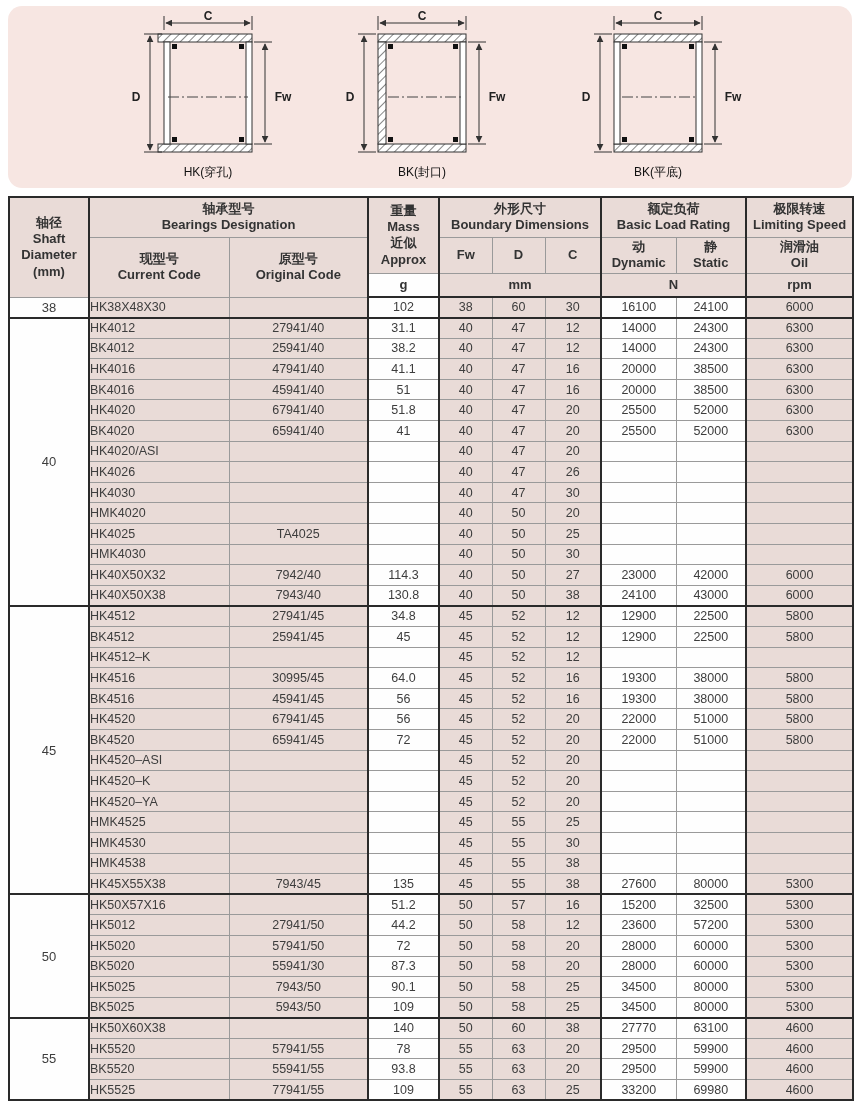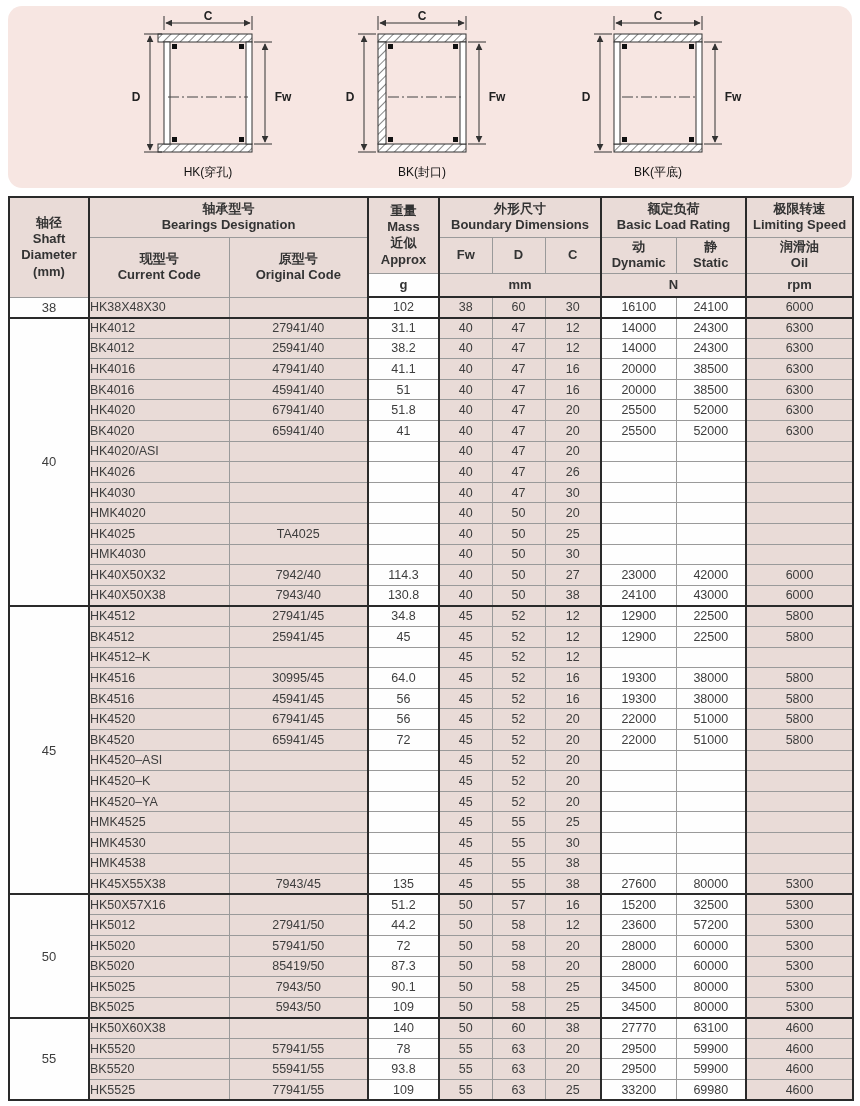--- a/index.html
+++ b/index.html
@@ -562,21 +562,21 @@
         <td class="mass bR2">72</td>
         <td class="fw pink">50</td>
         <td class="d pink">58</td>
         <td class="c pink bR2">20</td>
         <td class="dyn">28000</td>
         <td class="stat bR2">60000</td>
         <td class="oil pink">5300</td>
       </tr>
       <tr>
         <td class="current pink">BK5020</td>
-        <td class="original pink bR2">85419/50</td>
+        <td class="original pink bR2">55941/30</td>
         <td class="mass bR2">87.3</td>
         <td class="fw pink">50</td>
         <td class="d pink">58</td>
         <td class="c pink bR2">20</td>
         <td class="dyn">28000</td>
         <td class="stat bR2">60000</td>
         <td class="oil pink">5300</td>
       </tr>
       <tr>
         <td class="current pink">HK5025</td>

